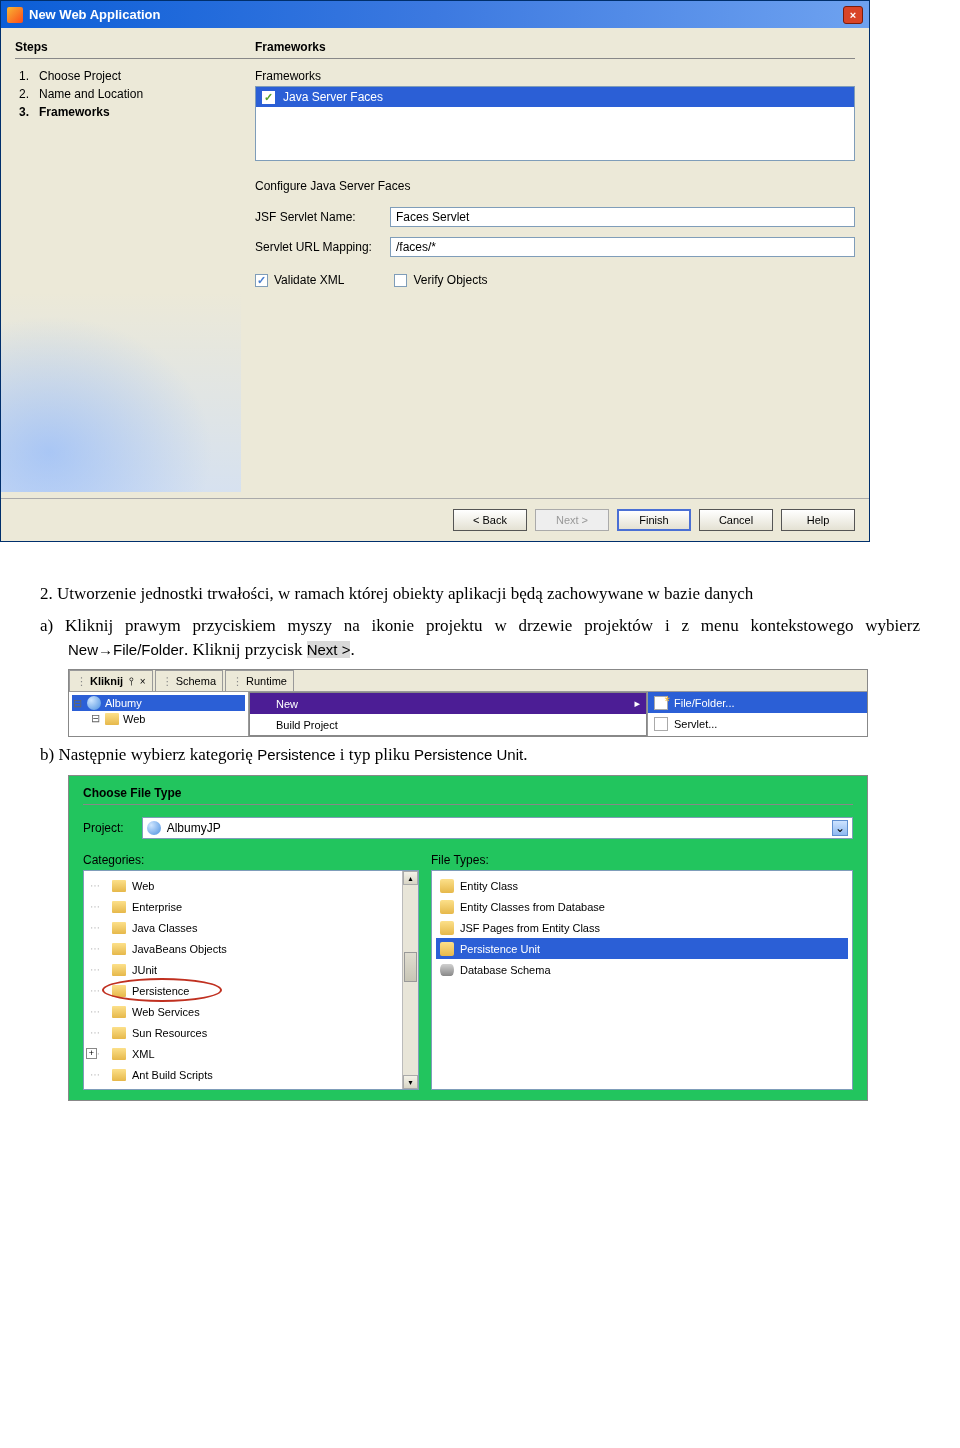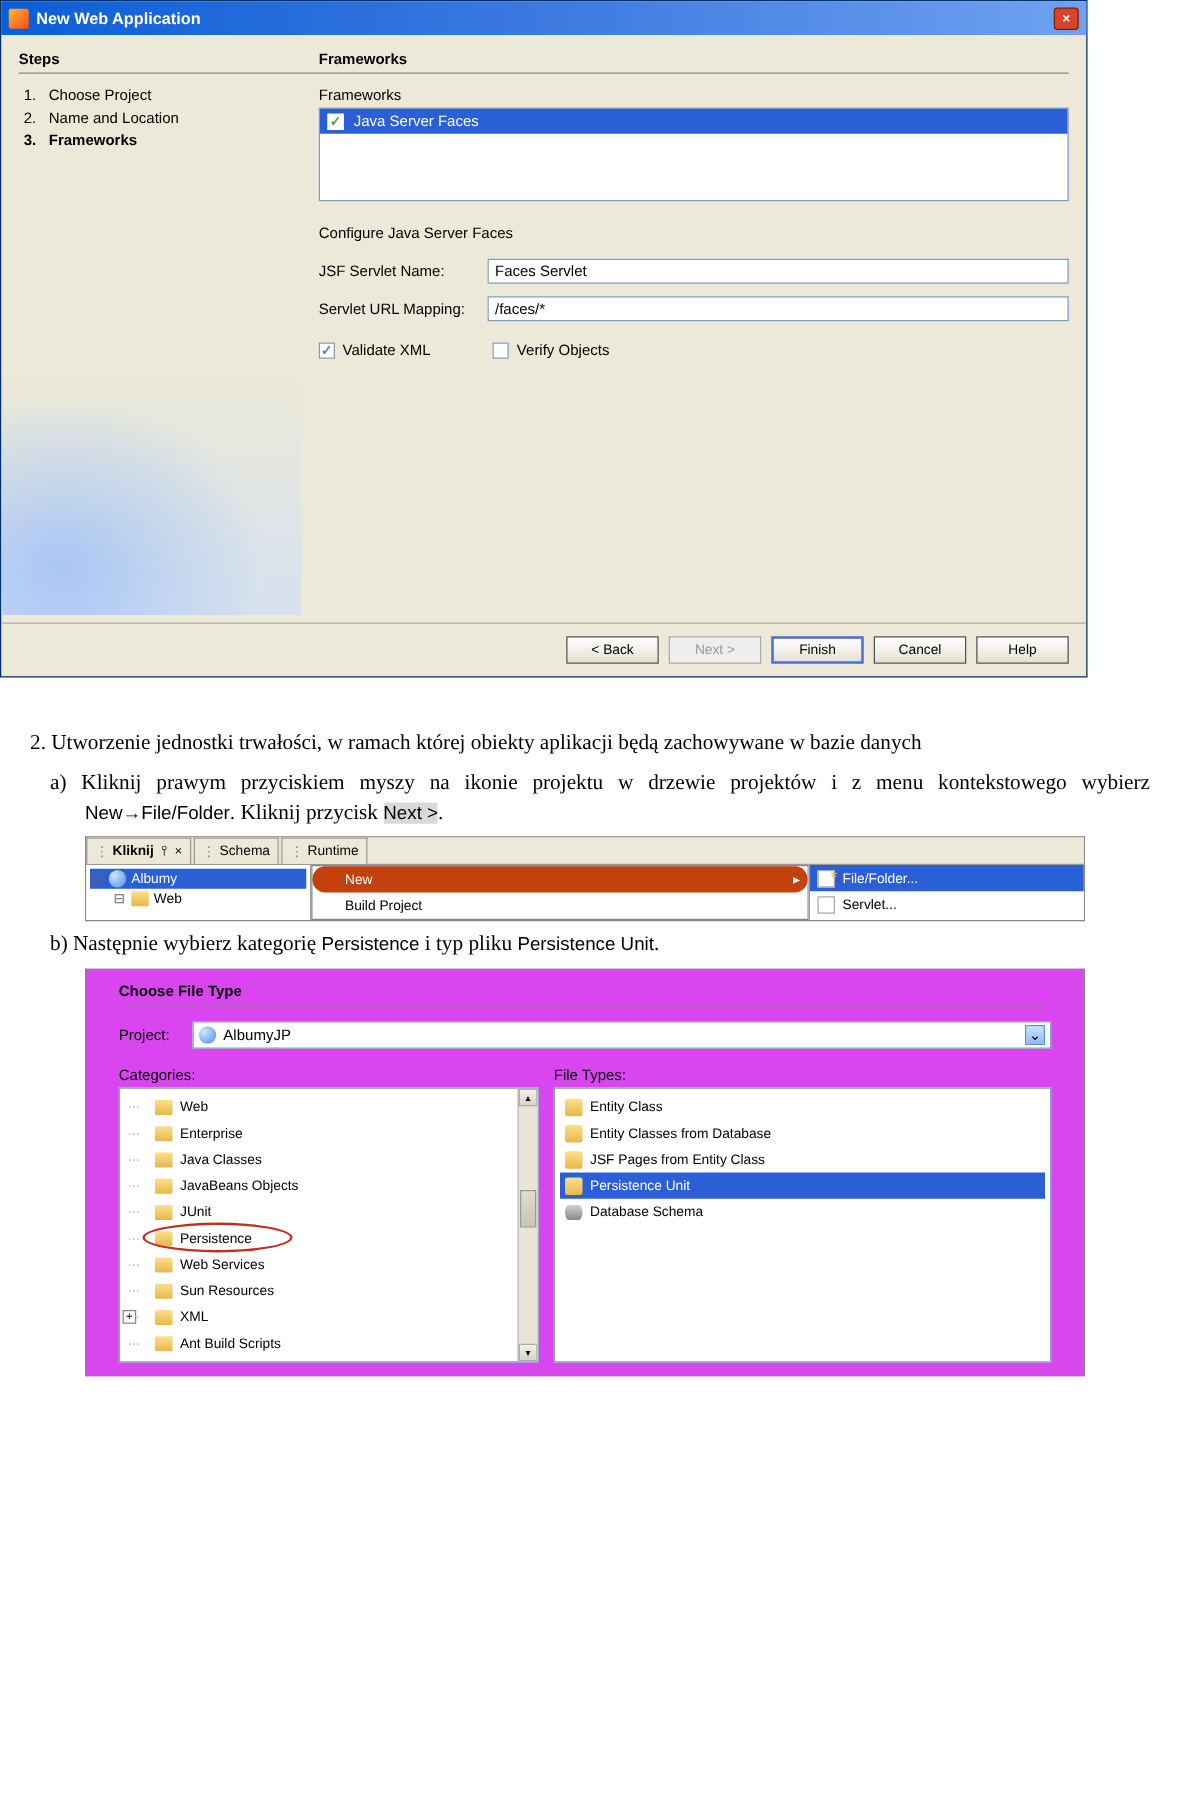--- a/index.html
+++ b/index.html
@@ -33,51 +33,51 @@
   .textfield { flex:1; border:1px solid #7f9db9; background:#fff; height:20px; padding: 0 5px; font-size:12px; }
   .chk-row { display:flex; gap: 50px; margin-top: 16px; }
   .chk-item { display:flex; align-items:center; gap:6px; }
   .chk-small { width:13px; height:13px; border:1px solid #7f9db9; background:#fff; color:#4a7fce; display:flex; align-items:center; justify-content:center; font-size:11px; font-weight:bold; }
   .btnbar { border-top:1px solid #aaa; padding:10px 14px; display:flex; justify-content:flex-end; gap:8px; }
   .btn { min-width:74px; height:22px; border:1px solid #555; background:linear-gradient(#fff,#e4e1d3); font-size:11px; cursor:pointer; }
   .btn.disabled { color:#999; background:#eee; border-color:#aaa; }
   .btn.primary { border:2px solid #4a6fd4; }
   
   
-  .instr { font-family: 'Times New Roman', serif; font-size: 17px; line-height: 1.4; margin: 0 40px 8px 24px; text-align: justify; }
+  .instr { font-family: 'Times New Roman', serif; font-size: 17px; line-height: 1.4; margin: 0 40px 8px 40px; text-align: justify; }
   .instr-sub { margin-left: 68px; margin-right:40px; text-indent: -28px; font-family: 'Times New Roman', serif; font-size: 17px; line-height: 1.4; text-align: justify; margin-bottom:8px; }
   .sans { font-family: Arial, sans-serif; font-size:15px; }
   .hl { background: #d9d9d9; }
   
   
   .shot2 { border:1px solid #888; background:#ece9d8; width:800px; margin: 6px 0 6px 68px; }
   .tabs2 { display:flex; height:21px; background:#ece9d8; font-size:11px; }
   .tab2 { display:flex; align-items:center; padding:0 6px; border:1px solid #999; border-bottom:none; background:#ece9d8; margin-right:2px; }
   .tab2 .dots { margin-right:3px; color:#888; }
   .tab2 .x { margin-left:6px; font-size:10px; }
   .shot2-body { display:flex; border-top:1px solid #999; }
   .tree2 { width:180px; background:#fff; border-right:1px solid #999; padding:3px; font-size:11px; }
   .tree-row { display:flex; align-items:center; padding:1px 0; gap:4px; }
   .tree-row .exp { width:11px; text-align:center; color:#666; }
   .globe { width:14px; height:14px; background:radial-gradient(circle at 30% 30%,#cfe6ff,#4a8fe0); border-radius:50%; }
   .folder-ico { width:14px; height:12px; background:linear-gradient(#fce08a,#e6b84a); border-radius:1px; }
   .tree-row.sel { background:#2b5fd6; color:#fff; }
   .menu-col { flex:1; background:#fff; }
   .ctxmenu { background:#fff; border:1px solid #888; font-size:11px; }
   .ctx-row { display:flex; align-items:center; height:21px; padding:0 6px 0 26px; position:relative; }
-  .ctx-row.sel { background:#c2410c; color:#fff;border-radius:10px; }
+  .ctx-row.sel { background:#4c1d95; color:#fff; }
   .ctx-arrow { margin-left:auto; }
   .submenu-col { width:220px; background:#fff; border-left:1px solid #999; }
   .sub-row { display:flex; align-items:center; height:21px; padding:0 6px; gap:6px; font-size:11px; }
   .sub-row.sel { background:#2b5fd6; color:#fff; }
   .file-ico { width:14px; height:14px; background:#fff; border:1px solid #aaa; position:relative; }
   .file-ico.new::after { content:'*'; position:absolute; top:-4px; right:-3px; color:#f7b733; font-size:14px; }
   
   
-  .shot3 { border:1px solid #888; background:#d946ef; width:800px; margin: 6px 0 6px 68px; padding:10px 26px; }
+  .shot3 { border:1px solid #888; background:#22c55e; width:800px; margin: 6px 0 6px 68px; padding:10px 14px; }
   .s3-title { font-weight:bold; border-bottom:1px solid #888; padding-bottom:4px; margin-bottom:12px; }
   .s3-proj { display:flex; align-items:center; margin-bottom:14px; gap:18px; }
   .s3-combo { flex:1; display:flex; align-items:center; border:1px solid #7f9db9; background:#fff; height:22px; padding:0 4px; }
   .s3-combo .globe { margin-right:6px; }
   .s3-combo .dd { margin-left:auto; width:16px; height:16px; background:linear-gradient(#cde3ff,#8fb9f0); display:flex; align-items:center; justify-content:center; border:1px solid #5f8fd0; }
   .s3-cols { display:flex; gap:12px; }
   .s3-left { width:336px; }
   .s3-right { flex:1; }
   .s3-listbox { border:1px solid #7f9db9; background:#fff; height:220px; overflow:hidden; position:relative; }
   .s3-scroll { position:absolute; right:0; top:0; width:16px; height:100%; background:#e8e5d8; border-left:1px solid #bbb; }

